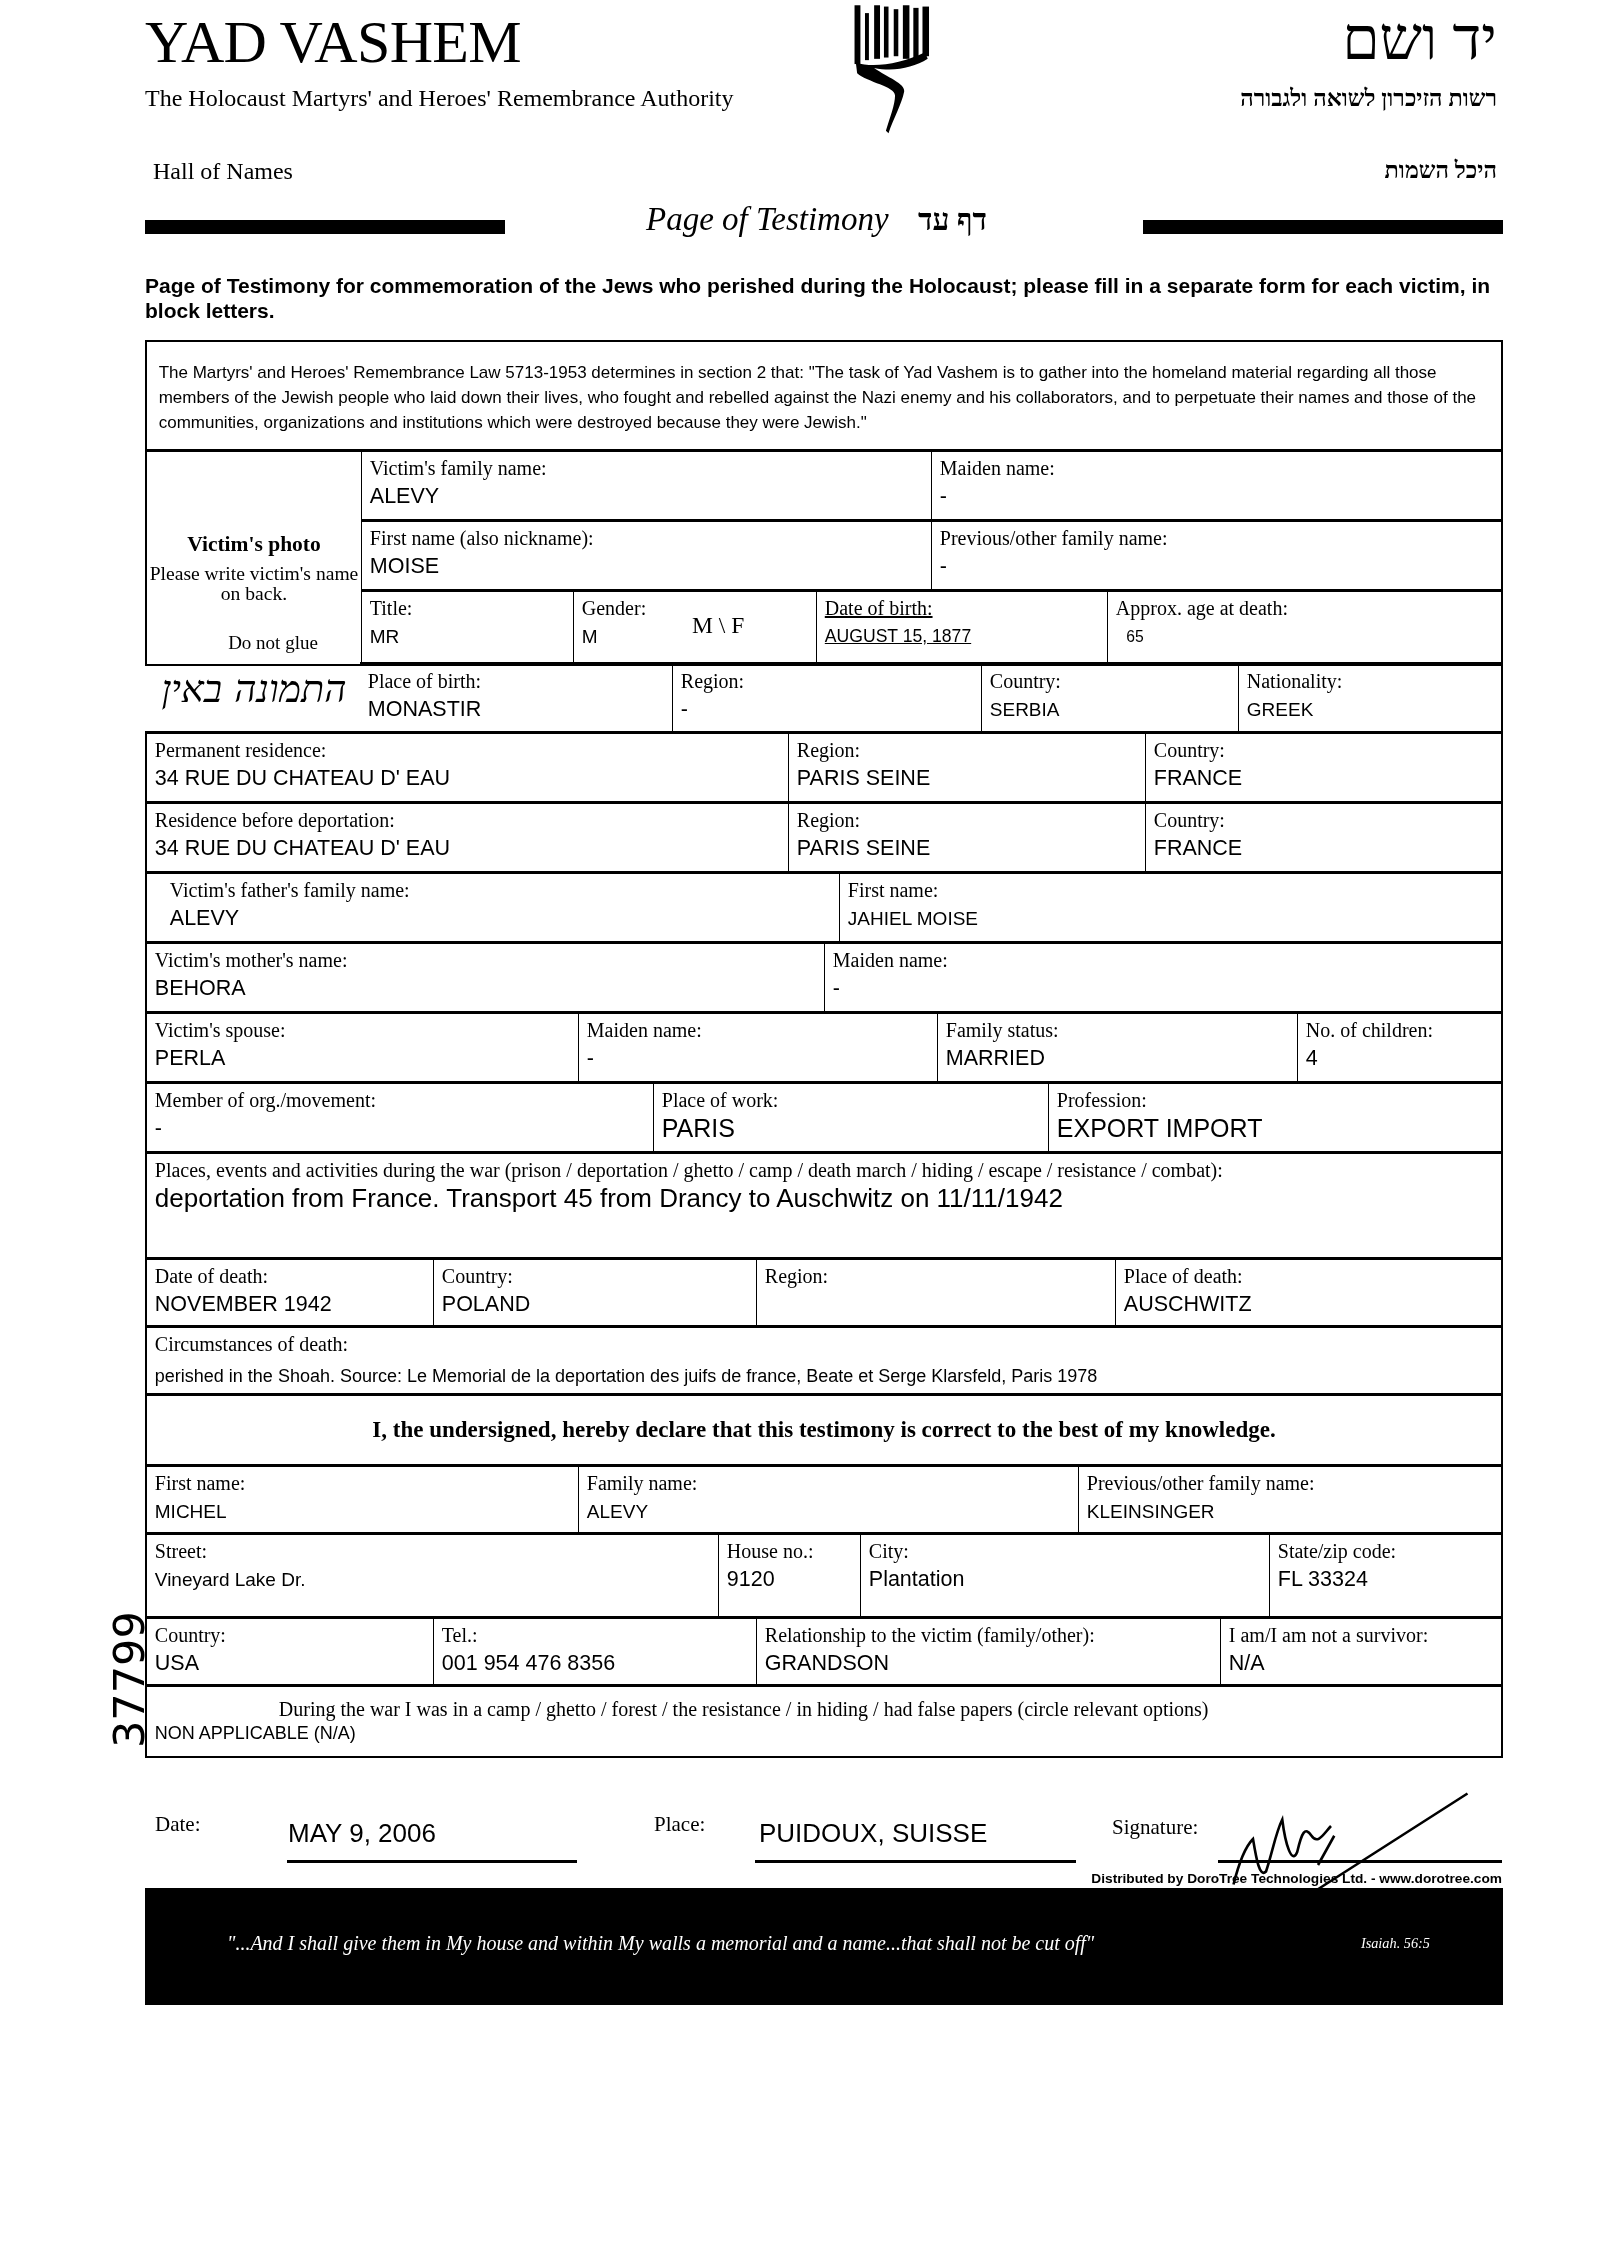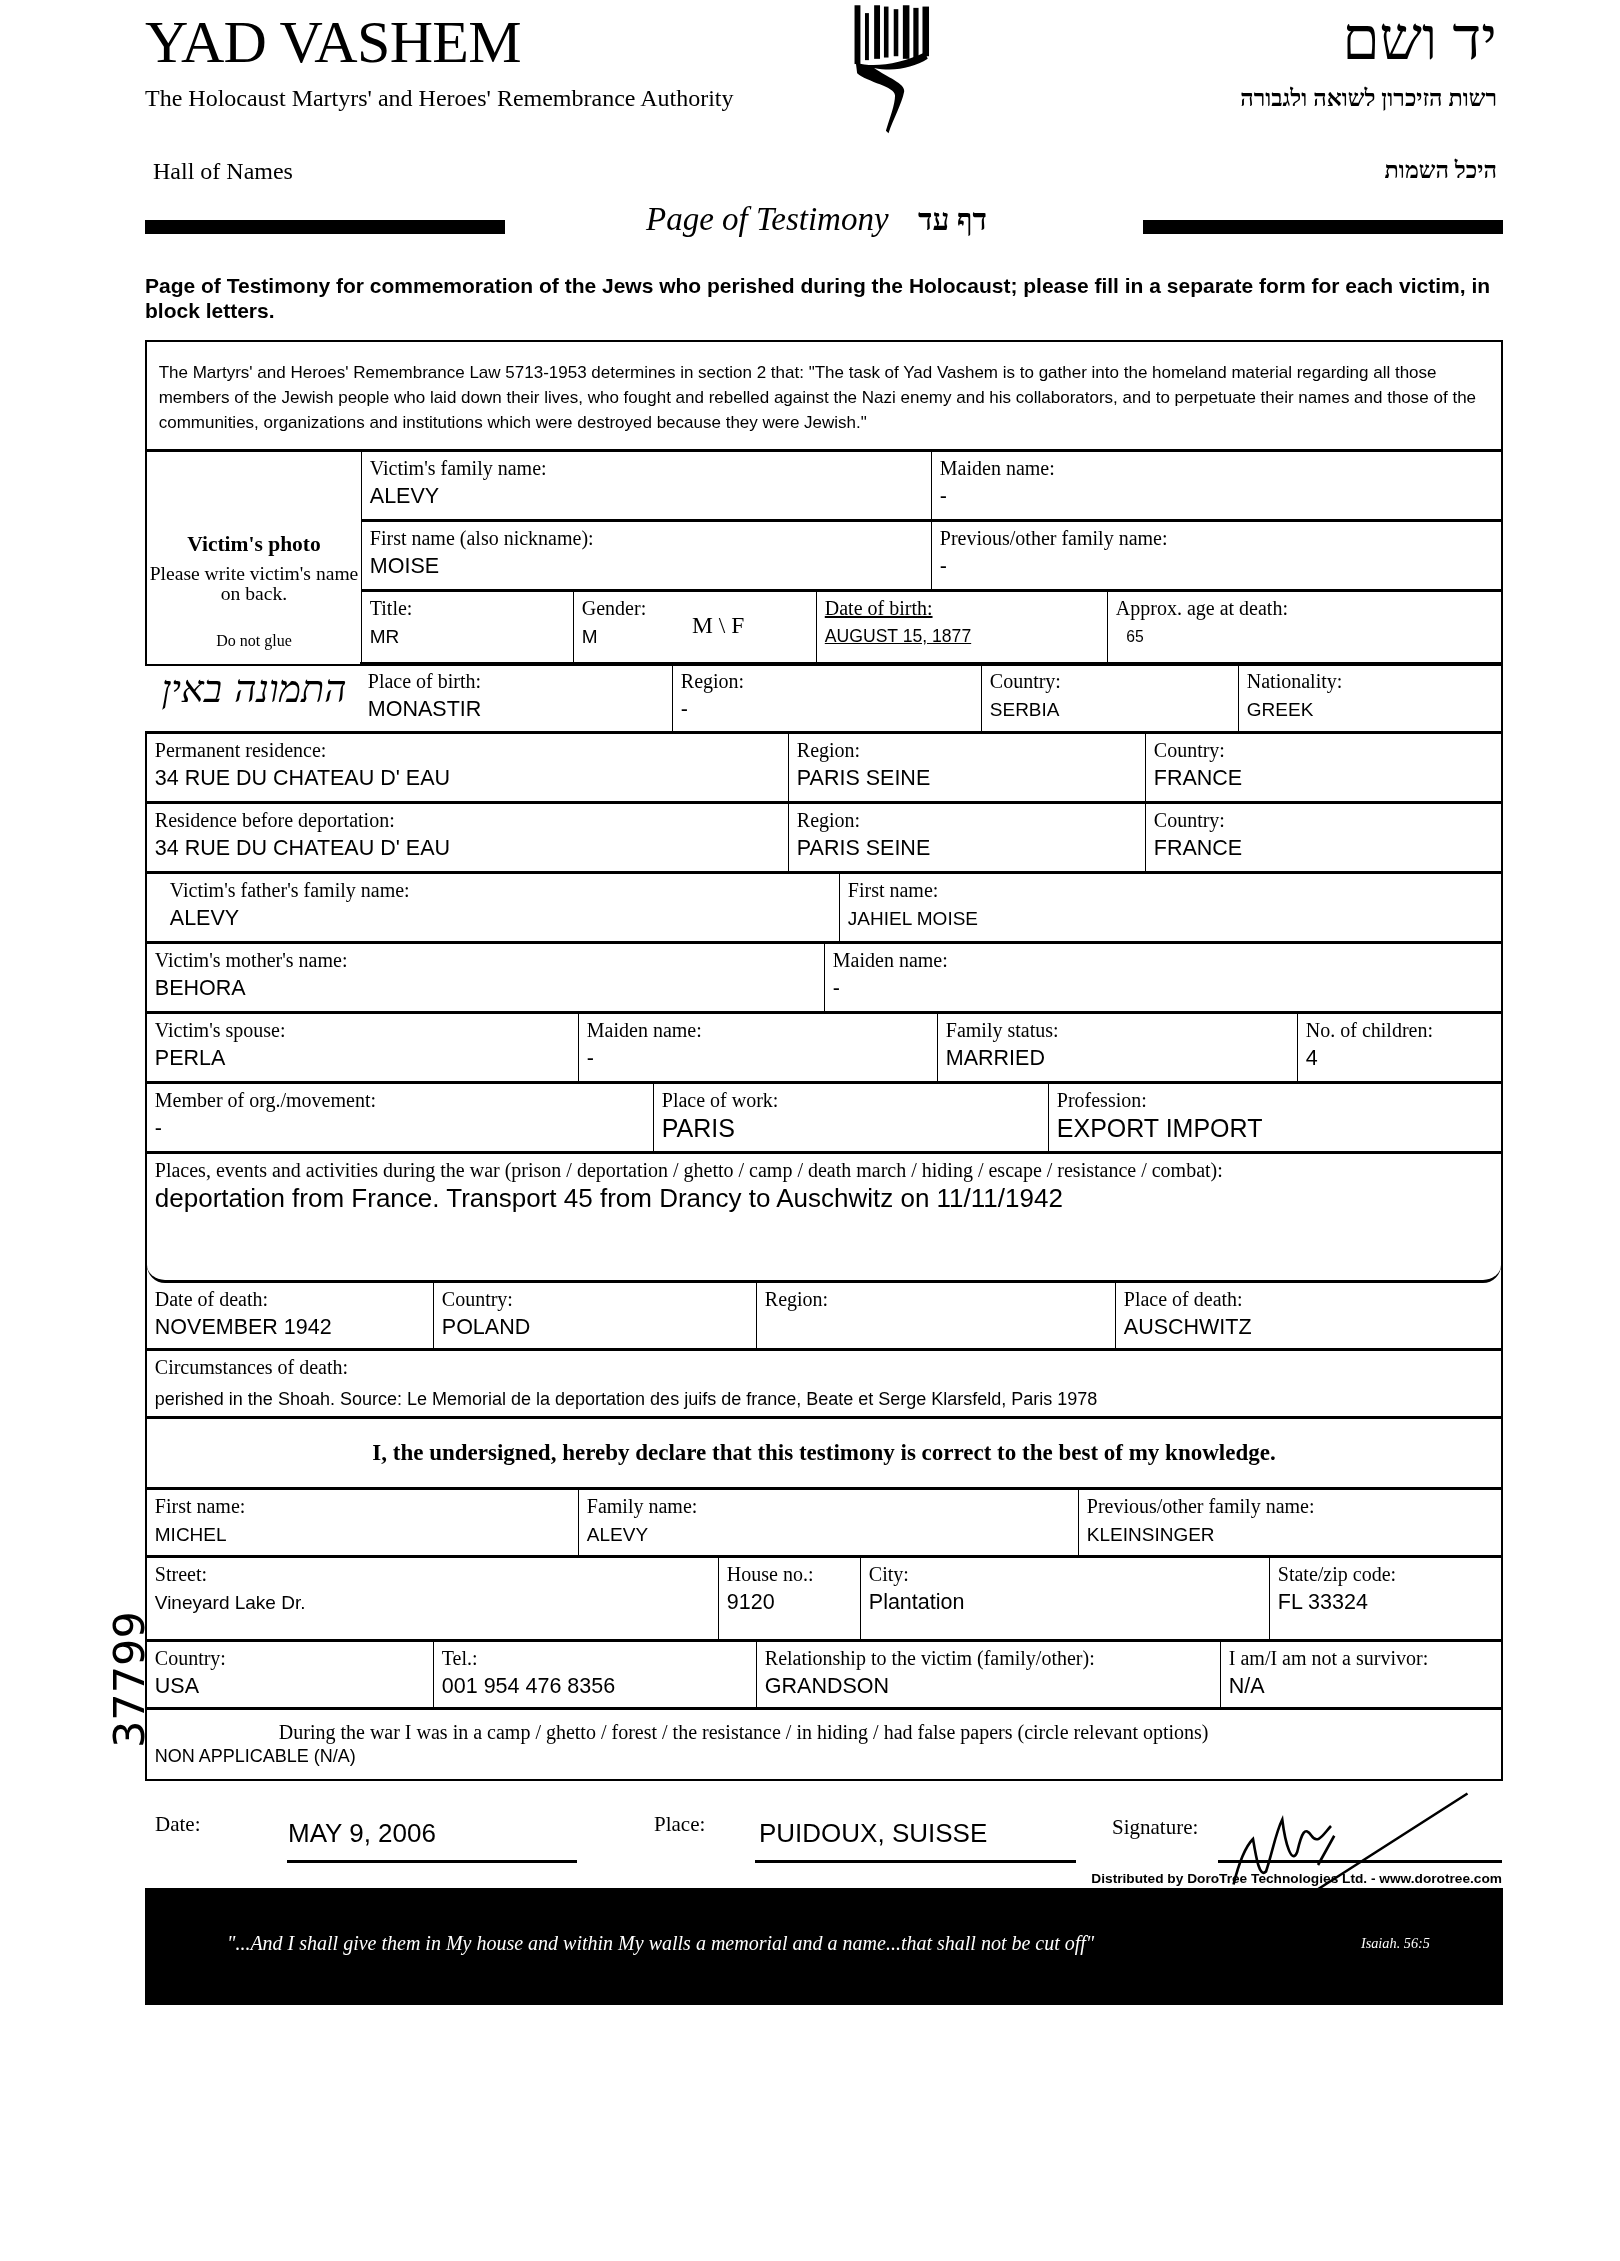--- a/index.html
+++ b/index.html
@@ -27,21 +27,21 @@
   .row:last-child { border-bottom:none; }
   .cell { border-right:1.3px solid #000; box-sizing:border-box; padding:2.6px 7.8px; position:relative; }
   .cell:last-child { border-right:none; }
   .lbl { font-size:20px; line-height:26px; display:block; white-space:nowrap; }
   .val { font-family:"Liberation Sans", sans-serif; font-size:21.5px; line-height:29px; display:block; margin-top:1.3px; white-space:nowrap; }
   .val.sm { font-size:19px; }
 
   .photo-cell { width:215px; border-right:1.3px solid #000; box-sizing:border-box; text-align:center; position:relative; }
   .photo-title { font-weight:bold; font-size:21.5px; position:absolute; top:80px; width:100%; }
   .photo-note { font-size:19.6px; line-height:19.6px; position:absolute; top:112px; width:100%; }
-  .photo-noglue { font-size:16px; position:absolute; top:180px; width:100%; }
+  .photo-noglue { font-size:19px; position:absolute; top:180px; width:100%;padding-left:19px; }
   .photo-heb { font-family:"DejaVu Serif", serif; font-style:italic; font-size:38px; position:absolute; top:215px; left:0; width:100%; direction:rtl; }
 
   .declare { height:68px; border-bottom:3.3px solid #000; text-align:center; font-weight:bold; font-size:23px; line-height:68px; }
 
   .footer-lbl { font-size:21px; }
   .footer-val { font-family:"Liberation Sans", sans-serif; font-size:26px; }
   .uline { height:3.3px; background:#000; }
   .quote-band { left:145px; top:1888px; width:1358px; height:117px; background:#000; color:#fff; }
   .quote { position:absolute; left:82px; top:44px; font-style:italic; font-size:20px; }
   .quote-ref { position:absolute; right:73px; top:47px; font-style:italic; font-size:14.3px; }
@@ -224,21 +224,21 @@
     </div>
     <div class="cell" style="width:395px;">
       <span class="lbl">Place of work:</span>
       <span class="val" style="font-size:25px;">PARIS</span>
     </div>
     <div class="cell" style="flex:1;">
       <span class="lbl">Profession:</span>
       <span class="val" style="font-size:25px;">EXPORT IMPORT</span>
     </div>
   </div>
-  <div class="row" style="height:129px;border-radius:18px;">
+  <div class="row" style="height:106px;">
     <div class="cell" style="flex:1;">
       <span class="lbl">Places, events and activities during the war (prison / deportation / ghetto / camp / death march / hiding / escape / resistance / combat):</span>
       <span class="val" style="font-size:26px; ">deportation from France. Transport 45 from Drancy to Auschwitz on 11/11/1942</span>
     </div>
   </div>
   <div class="row" style="height:68px;">
     <div class="cell" style="width:287px;">
       <span class="lbl">Date of death:</span>
       <span class="val">NOVEMBER 1942</span>
     </div>

